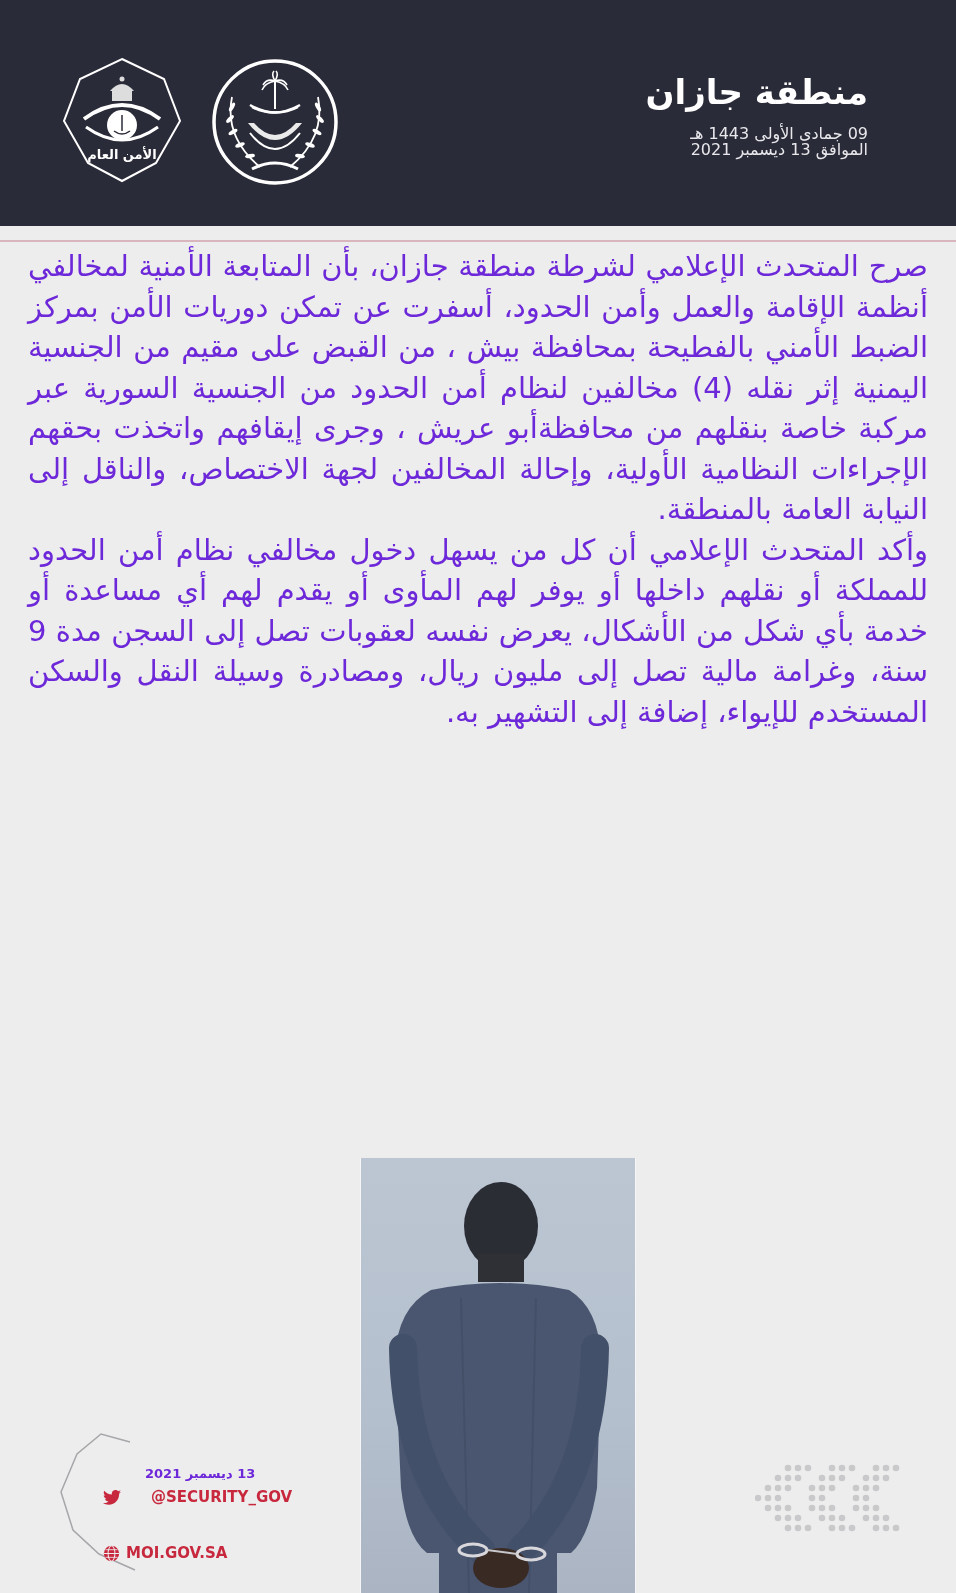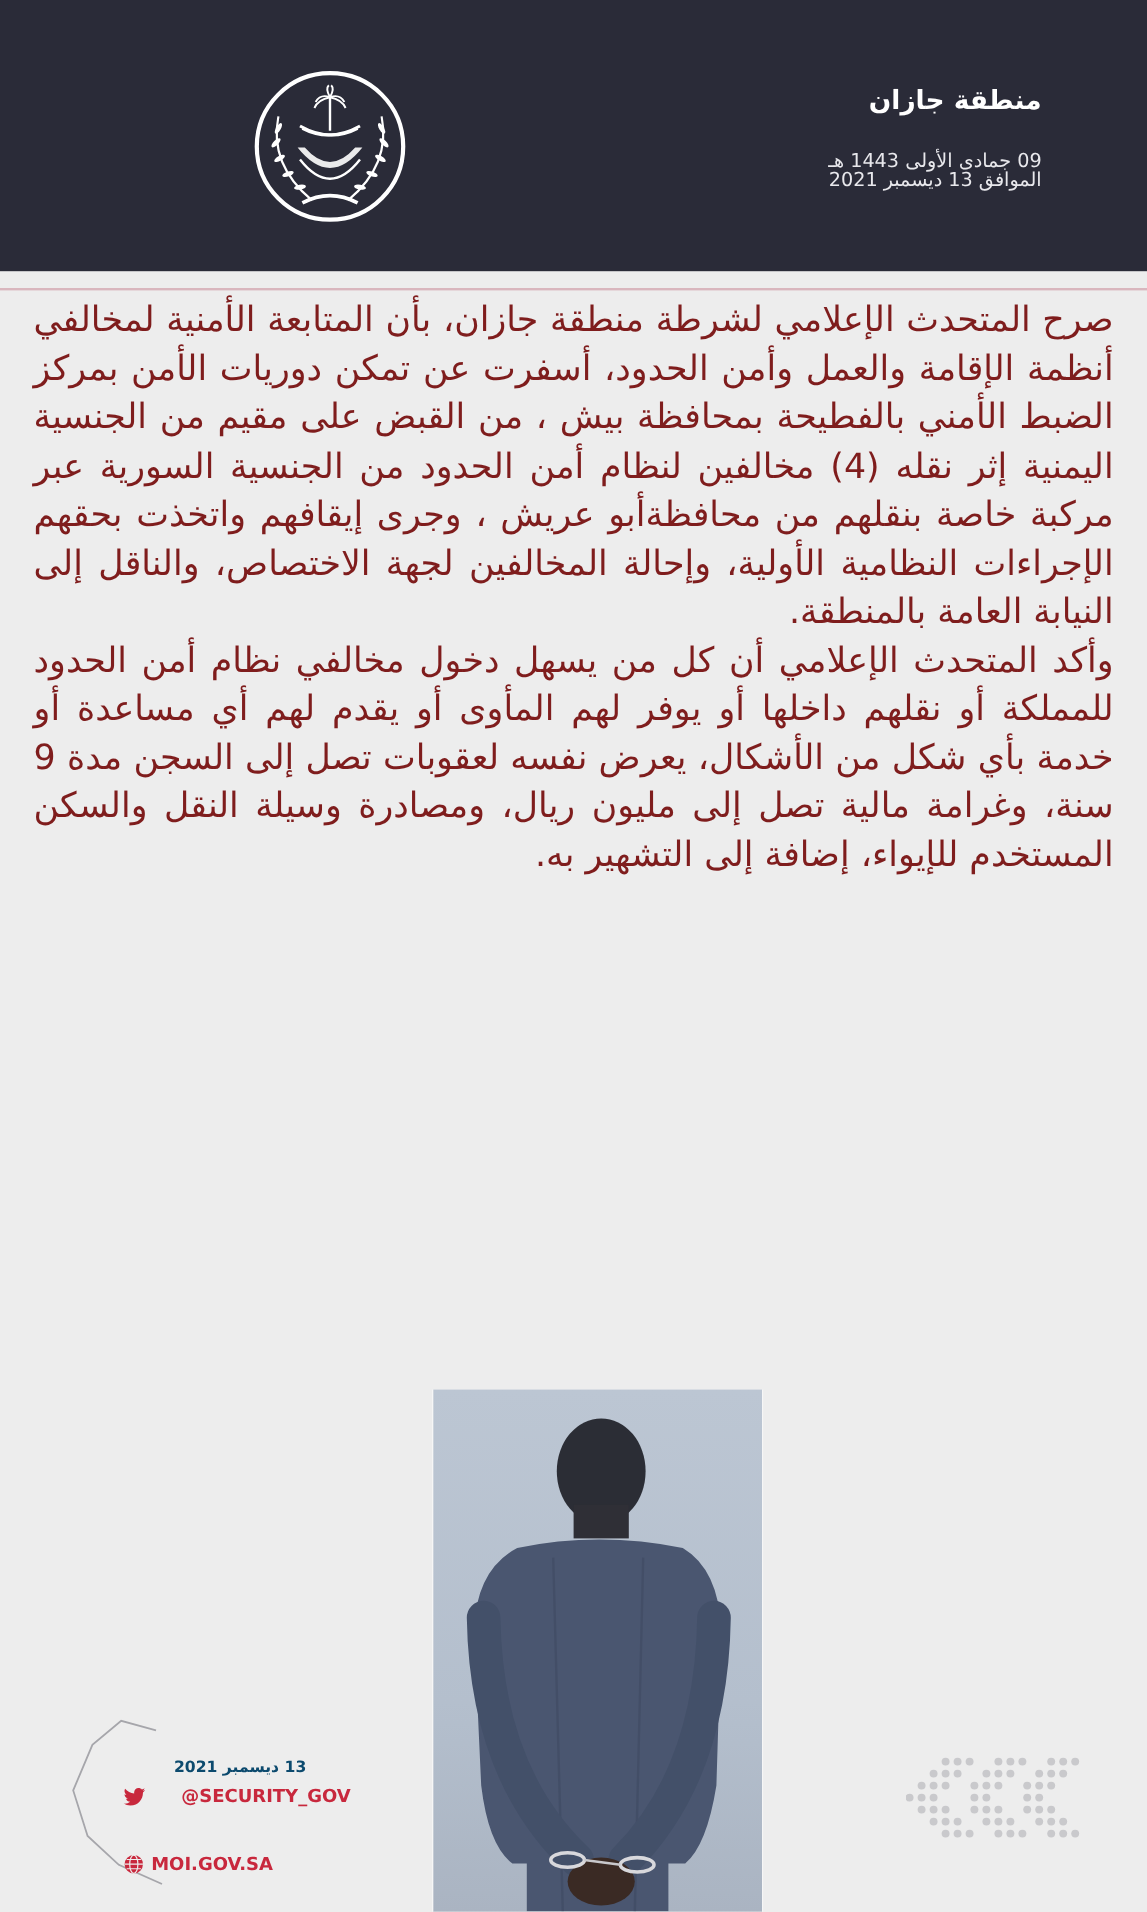--- a/index.html
+++ b/index.html
@@ -19,21 +19,21 @@
       left: 0; top: 0;
       width: 956px;
       height: 226px;
       background: #2a2b38;
     }
     .header-title {
       position: absolute;
       right: 88px;
       top: 72px;
       color: #ffffff;
-      font-size: 22px;
+      font-size: 34px;
       font-weight: bold;
       direction: rtl;
       white-space: nowrap;
     }
     .header-date {
       position: absolute;
       right: 88px;
       color: #e8e8ec;
       font-size: 16px;
       direction: rtl;
@@ -57,21 +57,21 @@
     }
 
     .body-text {
       position: absolute;
       left: 28px;
       right: 28px;
       top: 246px;
       direction: rtl;
       text-align: justify;
       text-align-last: right;
-      color: #7f1d1d;
+      color: #6d28d9;
       font-size: 29px;
       line-height: 40.5px;
       letter-spacing: 0.2px;
     }
     .body-text p {
       margin: 0;
     }
 
     .photo {
       position: absolute;
@@ -94,21 +94,21 @@
       height: 150px;
     }
     .footer-shield {
       position: absolute;
       left: 0; top: 0;
     }
     .footer-date {
       position: absolute;
       left: 90px;
       top: 36px;
-      color: #0c4a6e;
+      color: #6d28d9;
       font-size: 13px;
       font-weight: bold;
       direction: rtl;
       white-space: nowrap;
     }
     .footer-row {
       position: absolute;
       left: 48px;
       display: flex;
       align-items: center;
@@ -171,20 +171,36 @@
         <ellipse cx="108" cy="50" rx="5" ry="2" transform="rotate(60 108 50)"></ellipse>
         <ellipse cx="110" cy="62" rx="5" ry="2" transform="rotate(45 110 62)"></ellipse>
         <ellipse cx="107" cy="75" rx="5" ry="2" transform="rotate(30 107 75)"></ellipse>
         <ellipse cx="100" cy="88" rx="5" ry="2" transform="rotate(20 100 88)"></ellipse>
         <ellipse cx="90" cy="99" rx="5" ry="2" transform="rotate(10 90 99)"></ellipse>
       </g>
       <path d="M42 112 Q65 100 88 112" stroke="#fff" stroke-width="3" fill="none"></path>
     </svg>
   </div>
 
+  <div class="logo logo-security">
+    <svg width="125" height="130" viewBox="0 0 125 130">
+      <path d="M62 4 L104 24 L120 66 L96 108 L62 126 L28 108 L4 66 L20 24 Z" fill="none" stroke="#ffffff" stroke-width="2"></path>
+
+      <rect x="52" y="36" width="20" height="10" fill="#ddd"></rect>
+      <path d="M50 36 Q62 22 74 36" fill="#ddd"></path>
+      <circle cx="62" cy="24" r="2.5" fill="#ddd"></circle>
+
+      <path d="M24 64 Q62 36 100 64" fill="none" stroke="#fff" stroke-width="4"></path>
+      <path d="M26 72 Q62 98 98 72" fill="none" stroke="#fff" stroke-width="3"></path>
+      <circle cx="62" cy="70" r="15" fill="#ffffff"></circle>
+      <line x1="62" y1="60" x2="62" y2="76" stroke="#2a2b38" stroke-width="1.5"></line>
+      <path d="M54 76 Q62 82 70 76" stroke="#2a2b38" stroke-width="1.5" fill="none"></path>
+      <text x="62" y="104" text-anchor="middle" fill="#ffffff" font-size="13" font-weight="bold" font-family="DejaVu Sans, sans-serif">الأمن العام</text>
+    </svg>
+  </div>
 </div>
 
 <div class="divider"></div>
 
 <div class="body-text">
   <p>صرح المتحدث الإعلامي لشرطة منطقة جازان، بأن المتابعة الأمنية لمخالفي أنظمة الإقامة والعمل وأمن الحدود، أسفرت عن تمكن دوريات الأمن بمركز الضبط الأمني بالفطيحة بمحافظة بيش ، من القبض على مقيم من الجنسية اليمنية إثر نقله (4) مخالفين لنظام أمن الحدود من الجنسية السورية عبر مركبة خاصة بنقلهم من محافظةأبو عريش ، وجرى إيقافهم واتخذت بحقهم الإجراءات النظامية الأولية، وإحالة المخالفين لجهة الاختصاص، والناقل إلى النيابة العامة بالمنطقة.</p>
   <p>وأكد المتحدث الإعلامي أن كل من يسهل دخول مخالفي نظام أمن الحدود للمملكة أو نقلهم داخلها أو يوفر لهم المأوى أو يقدم لهم أي مساعدة أو خدمة بأي شكل من الأشكال، يعرض نفسه لعقوبات تصل إلى السجن مدة 9 سنة، وغرامة مالية تصل إلى مليون ريال، ومصادرة وسيلة النقل والسكن المستخدم للإيواء، إضافة إلى التشهير به.</p>
 </div>
 
 <div class="photo">

